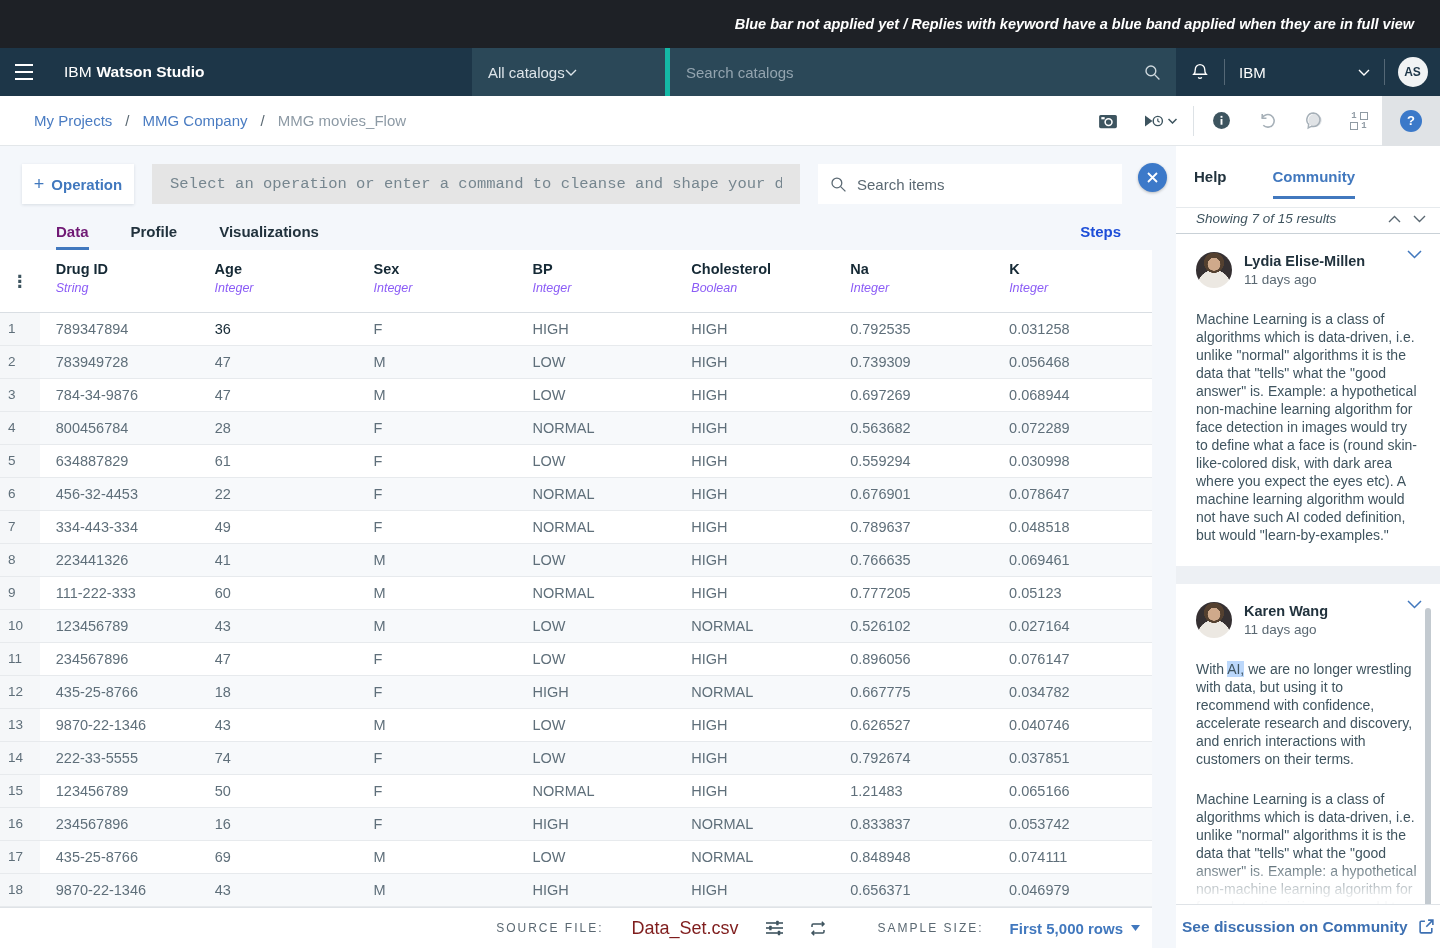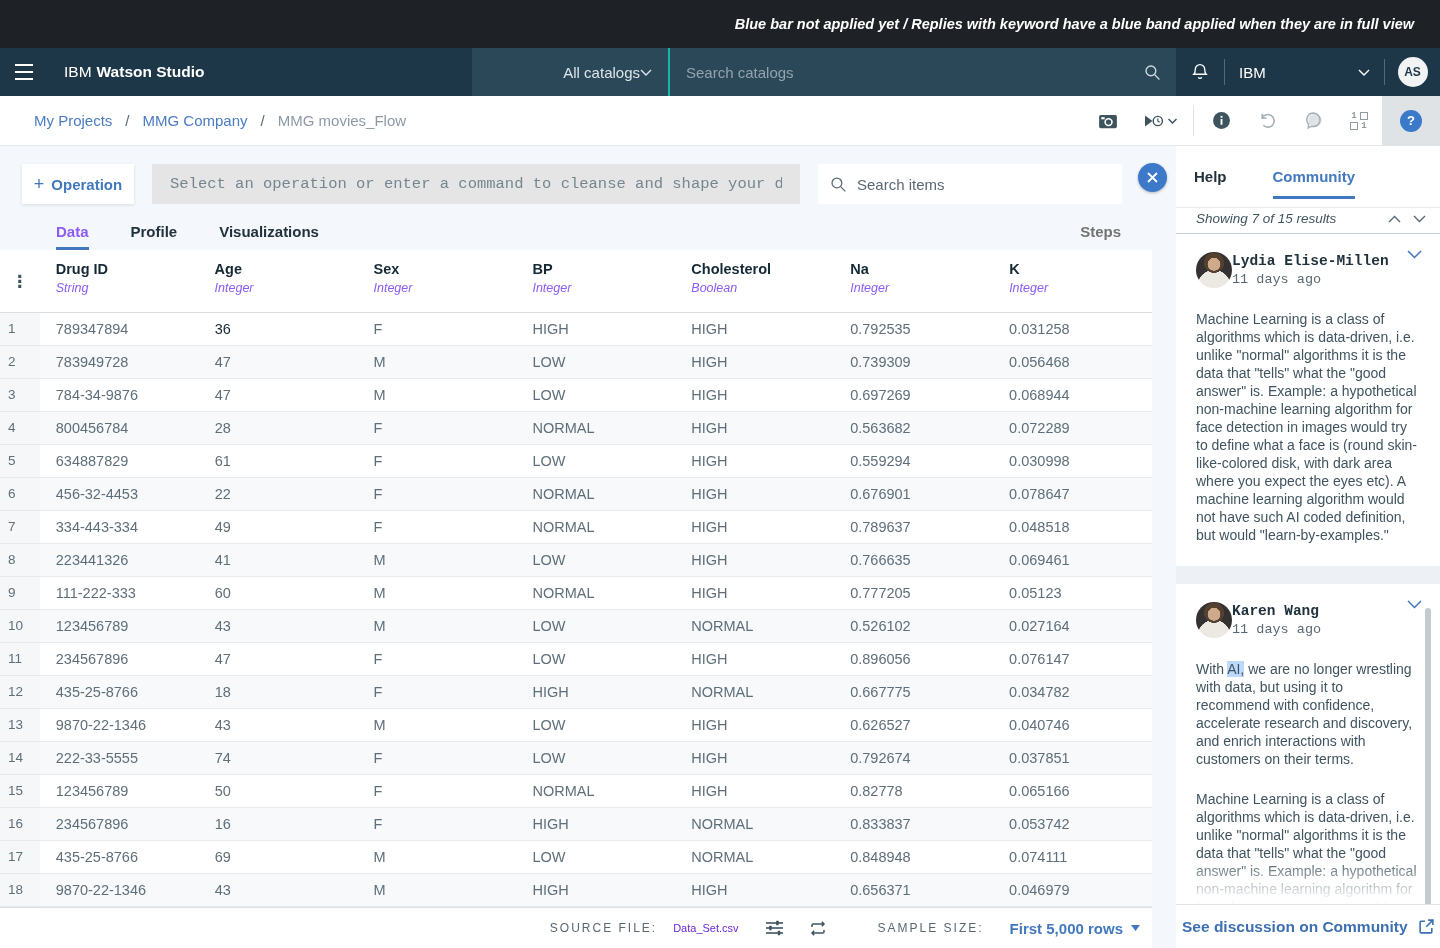--- a/index.html
+++ b/index.html
@@ -13,22 +13,22 @@
 
   
   .header { height:48px; background:#1d3648; display:flex; align-items:stretch; }
   .burger { width:48px; display:flex; flex-direction:column; justify-content:center;
     align-items:center; gap:5px; cursor:pointer; }
   .burger span { width:18px; height:1.8px; background:#fff; display:block; }
   .prod { display:flex; align-items:center; margin-left:16px; color:#fff; font-size:15.5px; }
   .prod .brand { font-weight:400; margin-right:5px; }
   .prod .name  { font-weight:700; }
   .hsearch { margin-left:auto; width:704px; background:#2b4858; display:flex; align-items:stretch; }
-  .catsel { width:198px; display:flex; align-items:center; justify-content:flex-end;
-    padding:0 16px; color:#dde5ea; font-size:15px; border-right:2px solid #14b8a6; cursor:pointer; }
+  .catsel { width:198px; display:flex; align-items:center; justify-content:flex-start;
+    padding:0 16px; color:#dde5ea; font-size:15px; border-right:5px solid #14b8a6; cursor:pointer; }
   .hsearch input { flex:1; background:transparent; border:none; outline:none;
     padding:0 16px; color:#e8eef2; font-size:15px; }
   .hsearch input::placeholder { color:#93a4af; }
   .hsbtn { width:48px; display:flex; align-items:center; justify-content:center;
     color:#cfd9de; cursor:pointer; }
   .hright { width:264px; display:flex; align-items:center; background:#1d3648; }
   .hicon { width:48px; height:48px; display:flex; align-items:center; justify-content:center; cursor:pointer; }
   .hdiv { width:1px; height:26px; background:rgba(255,255,255,.25); }
   .acct { flex:1; display:flex; align-items:center; justify-content:space-between;
     padding:0 14px; color:#fff; font-size:15px; cursor:pointer; }
@@ -68,24 +68,24 @@
     padding:0 18px; font-size:15.5px; color:#2c3e49; font-family:Liberation Mono, monospace; }
   .cmdinput::placeholder { color:#76868f; }
   .itemsearch { height:40px; width:304px; background:#fff; display:flex; align-items:center;
     padding:0 12px; gap:10px; color:#5a6872; }
   .itemsearch input { border:none; outline:none; flex:1; font-size:15px; font-family:inherit; color:#2c3e49; }
   .itemsearch input::placeholder { color:#5a6872; }
 
   .tabsrow { margin:4px 0 0 56px; height:38px; width:1065px; display:flex; align-items:center; }
   .tab { font-size:15px; font-weight:700; color:#21323d; margin-right:42px; height:100%;
     display:flex; align-items:center; position:relative; cursor:pointer; }
-  .tab.active { color:#8b5cf6; }
+  .tab.active { color:#701a75; }
   .tab.active::after { content:""; position:absolute; left:0; right:0; bottom:0;
     height:3px; background:#4178be; }
-  .stepslink { margin-left:auto; color:#737373; font-weight:700; font-size:15px; cursor:pointer; }
+  .stepslink { margin-left:auto; color:#1d4ed8; font-weight:700; font-size:15px; cursor:pointer; }
 
   
   .gridwrap { width:1152px; background:#fff; }
   .thead { display:flex; height:63px; border-bottom:1px solid #d9dee3; }
   .thead .gut { width:40px; display:flex; align-items:center; justify-content:center;
     color:#3d545f; font-size:17px; font-weight:700; cursor:pointer; }
   .th { width:160px; padding:11px 0 0 16px; cursor:pointer; overflow:hidden; }
   .th .cname { font-size:14.5px; font-weight:700; color:#152935; white-space:nowrap; }
   .th .ctype { font-size:12.5px; font-style:italic; color:#8b5cf6; margin-top:4px; }
   .trow { display:flex; height:33px; border-bottom:1px solid #e7eaed; background:#fff; }
@@ -93,21 +93,21 @@
   .trow .gut { width:40px; background:#f5f7f9; padding-left:8px; line-height:32px;
     font-size:13.5px; color:#5f6f7a; }
   .td { width:160px; padding-left:16px; line-height:32px; font-size:14.5px; color:#5f6f7a;
     white-space:nowrap; overflow:hidden; }
   .td.em { color:#152935; }
 
   
   .botbar { height:41px; width:1152px; background:#fff; border-top:1px solid #dfe3e7;
     display:flex; align-items:center; justify-content:flex-end; padding-right:12px; }
   .kvlabel { font-size:12px; letter-spacing:2px; color:#5a6872; }
-  .srcfile { font-size:11px; color:#6d28d9; margin:0 26px 0 16px; }
+  .srcfile { font-size:18px; color:#7f1d1d; margin:0 26px 0 28px; }
   .bico { display:flex; align-items:center; justify-content:center; cursor:pointer; color:#3f545f; }
   .samplesel { margin-left:26px; display:flex; align-items:center; gap:8px;
     color:#4178be; font-size:15px; font-weight:700; cursor:pointer; }
 
   
   .panel { width:264px; display:flex; flex-direction:column; background:#edf0f4; }
   .ptabs { height:62px; background:#fff; display:flex; align-items:center;
     padding-left:18px; gap:46px; border-bottom:1px solid #e6eaed; }
   .ptab { font-size:15px; font-weight:700; color:#21323d; position:relative;
     height:100%; display:flex; align-items:center; cursor:pointer; }
@@ -118,21 +118,21 @@
     display:flex; align-items:center; padding:0 14px 4px 20px; }
   .resultsbar .rtext { font-style:italic; font-size:13.5px; color:#3f545f; }
   .rnav { margin-left:auto; display:flex; gap:12px; }
   .rnav svg { cursor:pointer; }
   .cards { flex:1; overflow:hidden; position:relative; }
   .card { background:#fff; padding:18px 20px 22px; }
   .card-partial { background:#fff; padding:4px 20px 12px; margin-bottom:32px; }
   .blurline { width:170px; height:9px; border-radius:2px; background:#8e9aa4;
     filter:blur(3px); opacity:.55; margin:3px 0 7px; }
   .card-gap { height:18px; }
-  .card-head { display:flex; position:relative;font-family:Liberation Mono, monospace; }
+  .card-head { display:flex; gap:12px; position:relative; }
   .avatar { width:36px; height:36px; border-radius:50%; flex:none;
     background:
       radial-gradient(circle at 50% 34%, #cfa98b 0 21%, transparent 22%),
       radial-gradient(circle at 50% 30%, #54402f 0 32%, transparent 33%),
       radial-gradient(circle at 50% 96%, #ece8e2 0 42%, transparent 43%),
       #353032; }
   .card-name { font-size:14.5px; font-weight:700; color:#21323d; padding-top:1px; }
   .card-date { font-size:13.5px; color:#5a6872; margin-top:3px; }
   .card-chevron { position:absolute; right:-2px; top:-2px; cursor:pointer; }
   .card-body p { margin-top:22px; font-size:14px; line-height:18px; color:#3f545f; }
@@ -470,21 +470,21 @@
             <div class="td">0.792674</div>
             <div class="td">0.037851</div>
           </div>
           <div class="trow">
             <div class="gut">15</div>
             <div class="td">123456789</div>
             <div class="td">50</div>
             <div class="td">F</div>
             <div class="td">NORMAL</div>
             <div class="td">HIGH</div>
-            <div class="td">0.82778</div>
+            <div class="td">1.21483</div>
             <div class="td">0.065166</div>
           </div>
           <div class="trow">
             <div class="gut">16</div>
             <div class="td">234567896</div>
             <div class="td">16</div>
             <div class="td">F</div>
             <div class="td">HIGH</div>
             <div class="td">NORMAL</div>
             <div class="td">0.833837</div>

